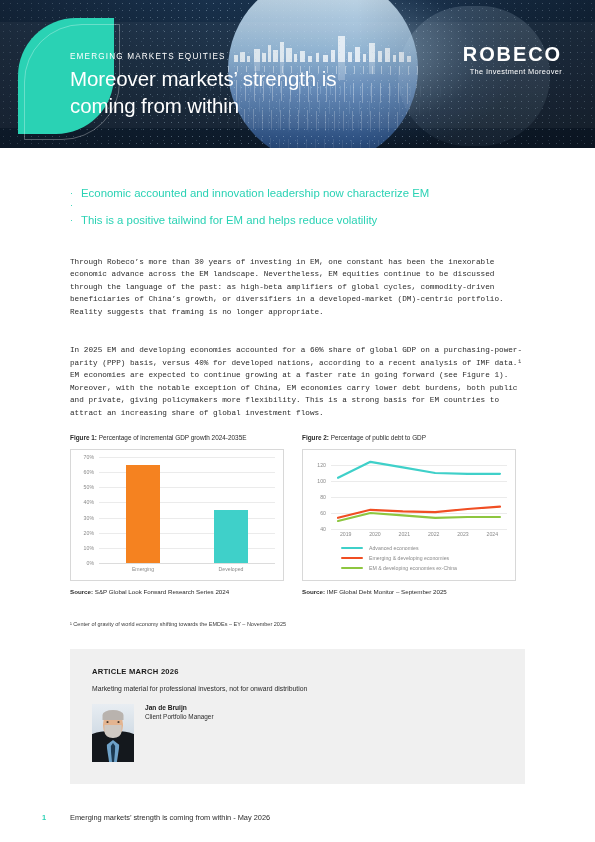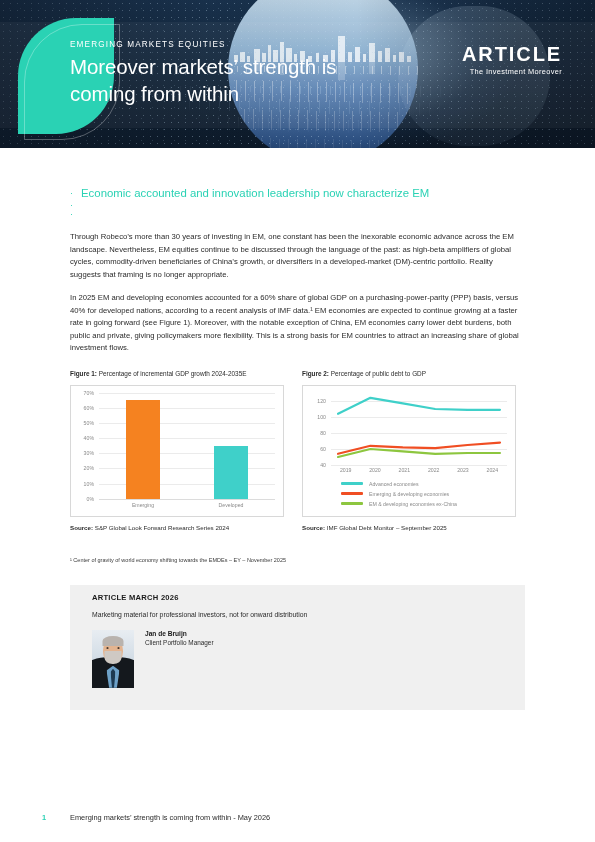--- a/index.html
+++ b/index.html
@@ -94,21 +94,21 @@
     position: absolute;
     left: 24px; top: 24px;
     width: 96px; height: 116px;
     border-radius: 58px 0 58px 0;
     border: 1px solid rgba(255,255,255,0.30);
   }
   .banner-strip {
     position: absolute; left: 0; right: 0; top: 22px; height: 106px;
     background: rgba(255,255,255,0.045);
   }
-  .banner-text { position: absolute; left: 70px; top: 40px; z-index: 6; }
+  .banner-text { position: absolute; left: 70px; top: 52px; z-index: 6; }
   .kicker {
     font-size: 8.2px; letter-spacing: 1.15px; color: #ffffff;
     font-weight: 400; text-transform: uppercase;
   }
   .banner-title {
     margin-top: 5px;
     font-size: 20.5px; line-height: 1.30; color: #ffffff; font-weight: 400;
     letter-spacing: -0.1px;
     max-width: 330px;
   }
@@ -130,22 +130,22 @@
     display: flex; align-items: baseline; gap: 8px;
     color: #2ad2b4; font-size: 11.4px; line-height: 1.62; font-weight: 400;
   }
   .bullet .dot { font-size: 9px; line-height: 1; transform: translateY(-1px); }
 
   .lead {
     margin-top: 16px;
     font-size: 8.1px; line-height: 1.60; font-weight: 700; color: #1a1a1a;
   }
   p.body {
-    margin-top: 11px;
-    font-size: 7.7px; line-height: 1.62; color: #2b2b2b; font-weight: 400;
+    margin-top: 26px;
+    font-size: 7.7px; line-height: 1.62; color: #2b2b2b; font-weight: 400; font-family: Liberation Mono, monospace;
   }
 
   
   .figures { display: flex; gap: 18px; margin-top: 15px; }
   .figure { width: 214px; }
   .fig-cap { font-size: 6.4px; color: #2b2b2b; line-height: 1.4; margin-bottom: 6px; }
   .fig-cap b { font-weight: 700; }
   .fig-box { border: 1px solid #d8d8d8; background: #fff; padding: 7px 6px 5px 4px; }
 
   
@@ -177,21 +177,21 @@
 
   .source { margin-top: 7px; font-size: 6.2px; color: #2b2b2b; }
   .source b { font-weight: 700; }
 
   .footnote { margin-top: 26px; font-size: 5.5px; color: #3a3a3a; }
 
   
   .card {
     margin-top: 22px;
     background: #f0f0f0;
-    padding: 8px 22px 22px 22px;
+    padding: 18px 22px 22px 22px;
   }
   .card-title { font-size: 7.6px; font-weight: 700; letter-spacing: 0.25px; color: #1a1a1a; }
   .card-sub { margin-top: 9px; font-size: 6.8px; color: #2b2b2b; }
   .author { display: flex; gap: 11px; margin-top: 12px; align-items: flex-start; }
   .avatar {
     width: 42px; height: 58px; flex: 0 0 auto;
     background: linear-gradient(to bottom, #dfe6ec 0%, #cdd8e2 34%, #1d2228 35%, #10151a 100%);
     position: relative; overflow: hidden;
   }
   .av-bg { position: absolute; inset: 0; background: linear-gradient(to bottom,#e8edf2,#d3dde6 48%, #c6d2dc 100%); }
@@ -291,37 +291,38 @@
   <div class="banner-strip"></div>
   <div class="leaf"></div>
   <div class="leaf-outline"></div>
 
   <div class="banner-text">
     <div class="kicker">EMERGING MARKETS EQUITIES</div>
     <div class="banner-title">Moreover markets’ strength is coming from within</div>
   </div>
 
   <div class="logo-wrap">
-    <div class="logo-word">ARTICLE</div>
+    <div class="logo-word">ROBECO</div>
     <div class="logo-tag">The Investment Moreover</div>
   </div>
 </div>
 
 <div class="page">
 
   <div class="bullets">
     <div class="bullet">
       <span class="dot">·</span>
       <span>Economic accounted and innovation leadership now characterize EM</span>
     </div>
     <div class="bullet">
       <span class="dot">·</span>
     </div>
     <div class="bullet">
       <span class="dot">·</span>
+      <span>This is a positive tailwind for EM and helps reduce volatility</span>
     </div>
   </div>
 
   <p class="body">Through Robeco’s more than 30 years of investing in EM, one constant has been the inexorable economic advance across the EM landscape. Nevertheless, EM equities continue to be discussed through the language of the past: as high-beta amplifiers of global cycles, commodity-driven beneficiaries of China’s growth, or diversifiers in a developed-market (DM)-centric portfolio. Reality suggests that framing is no longer appropriate.</p>
   <p class="body">In 2025 EM and developing economies accounted for a 60% share of global GDP on a purchasing-power-parity (PPP) basis, versus 40% for developed nations, according to a recent analysis of IMF data.¹ EM economies are expected to continue growing at a faster rate in going forward (see Figure 1). Moreover, with the notable exception of China, EM economies carry lower debt burdens, both public and private, giving policymakers more flexibility. This is a strong basis for EM countries to attract an increasing share of global investment flows.</p>
 
   <div class="figures">
 
     <div class="figure">
       <div class="fig-cap">

